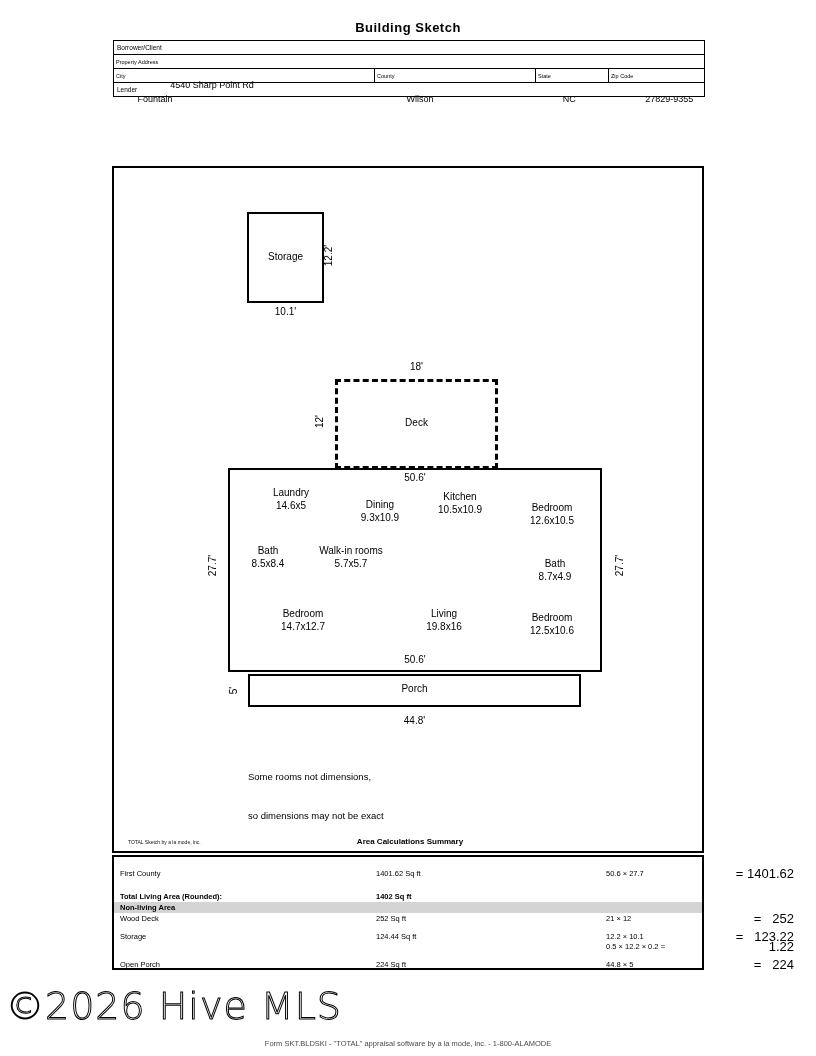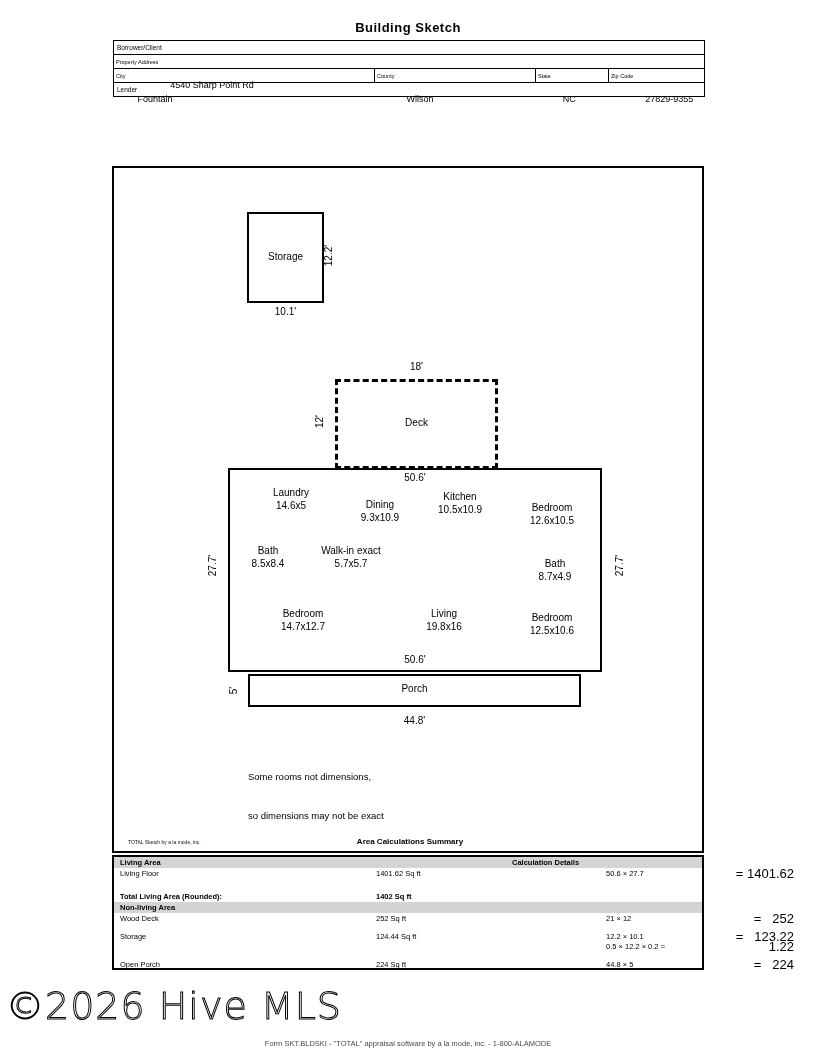--- a/index.html
+++ b/index.html
@@ -327,21 +327,21 @@
     <div>Bedroom</div>
     <div>12.6x10.5</div>
   </div>
 
   <div class="room" style="left:118px; top:376px; width:72px;">
     <div>Bath</div>
     <div>8.5x8.4</div>
   </div>
 
   <div class="room" style="left:182px; top:376px; width:110px;">
-    <div>Walk-in exact</div>
+    <div>Walk-in rooms</div>
     <div>5.7x5.7</div>
   </div>
 
   <div class="room" style="left:394px; top:389px; width:94px;">
     <div>Bath</div>
     <div>8.7x4.9</div>
   </div>
 
   <div class="room" style="left:134px; top:439px; width:110px;">
     <div>Bedroom</div>
@@ -368,27 +368,23 @@
     <div>so dimensions may not be exact</div>
   </div>
 
 
   <div class="totalmark">TOTAL Sketch by a la mode, inc.</div>
   <div class="areasum-title">Area Calculations Summary</div>
 </div>
 
 <div class="calc-table">
 
-  <div class="calc-row band" style="top:0px;">
-    <span class="c-name b">Living Area</span>
-    <span class="c-detailhdr">Calculation Details</span>
-  </div>
 
   <div class="calc-row" style="top:11px;">
-    <span class="c-name">Living Floor</span>
+    <span class="c-name">First County</span>
     <span class="c-mid">1401.62 Sq ft</span>
     <span class="c-calc">50.6 × 27.7</span>
     <span class="c-res"><span>=</span>&nbsp;<span>1401.62</span></span>
   </div>
 
   <div class="calc-row" style="top:34px;">
     <span class="c-name b">Total Living Area (Rounded):</span>
     <span class="c-mid b">1402 Sq ft</span>
   </div>
 

